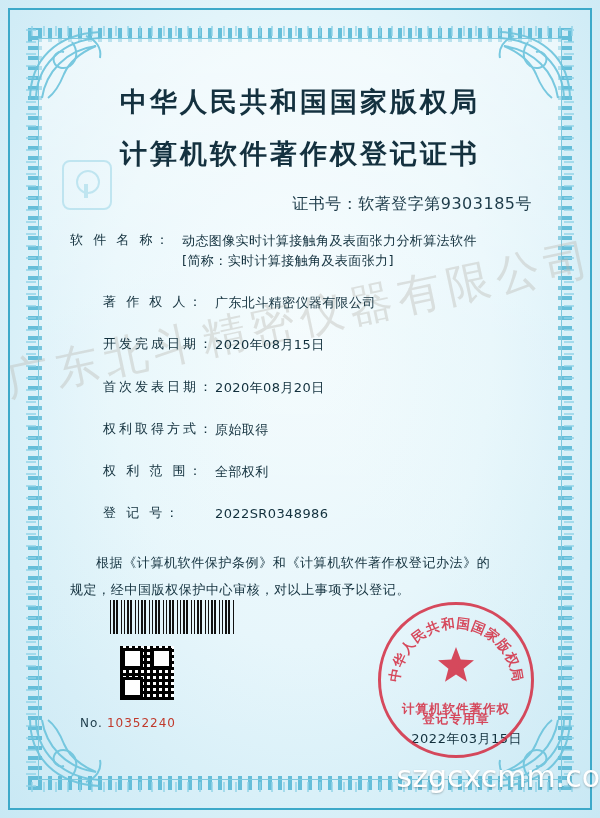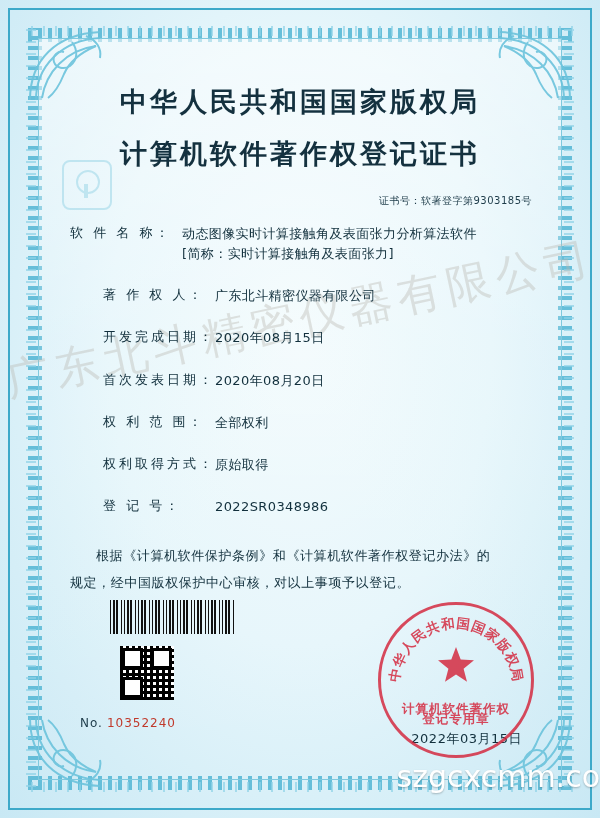--- a/index.html
+++ b/index.html
@@ -99,21 +99,21 @@
     font-weight:bold;
     letter-spacing:3px;
     color:#14313f;
     font-family:"DejaVu Sans", sans-serif;
     margin-top:16px;
   }
   .certno{
     margin-top:22px;
     text-align:right;
     padding-right:16px;
-    font-size:10px;
+    font-size:16px;
     color:#1d3b49;
     font-family:"DejaVu Sans", sans-serif;
     letter-spacing:.5px;
   }
   .rows{margin-top:16px;padding-left:18px;padding-right:6px;}
   .row{
     display:flex;
     align-items:flex-start;
     margin-bottom:13px;
     font-size:13px;
@@ -337,27 +337,27 @@
         <div class="lbl">开发完成日期：</div>
         <div class="val">2020年08月15日</div>
       </div>
 
       <div class="row gap-top">
         <div class="lbl">首次发表日期：</div>
         <div class="val">2020年08月20日</div>
       </div>
 
       <div class="row gap-top">
+        <div class="lbl">权利取得方式：</div>
+        <div class="val">原始取得</div>
+      </div>
+
+      <div class="row gap-top">
         <div class="lbl">权 利 范 围：</div>
         <div class="val">全部权利</div>
-      </div>
-
-      <div class="row gap-top">
-        <div class="lbl">权利取得方式：</div>
-        <div class="val">原始取得</div>
       </div>
 
       <div class="row gap-top">
         <div class="lbl">登 记 号：</div>
         <div class="val">2022SR0348986</div>
       </div>
 
     </div>
 
     <div class="para">

